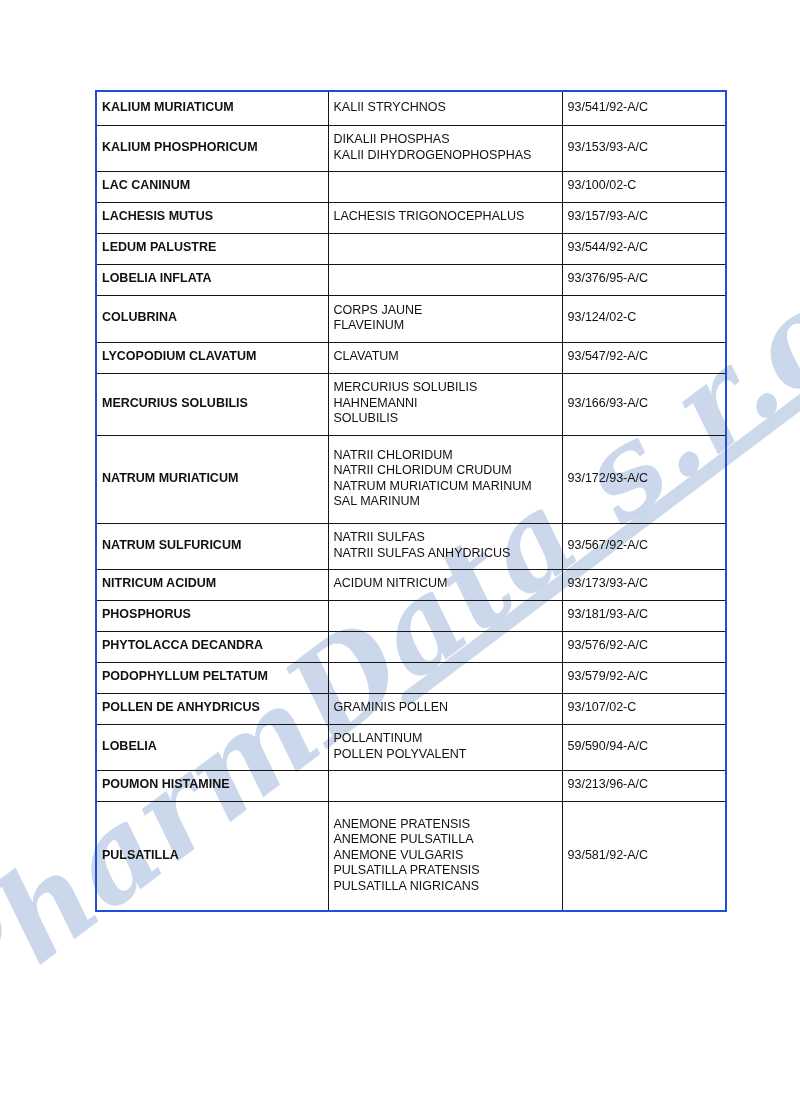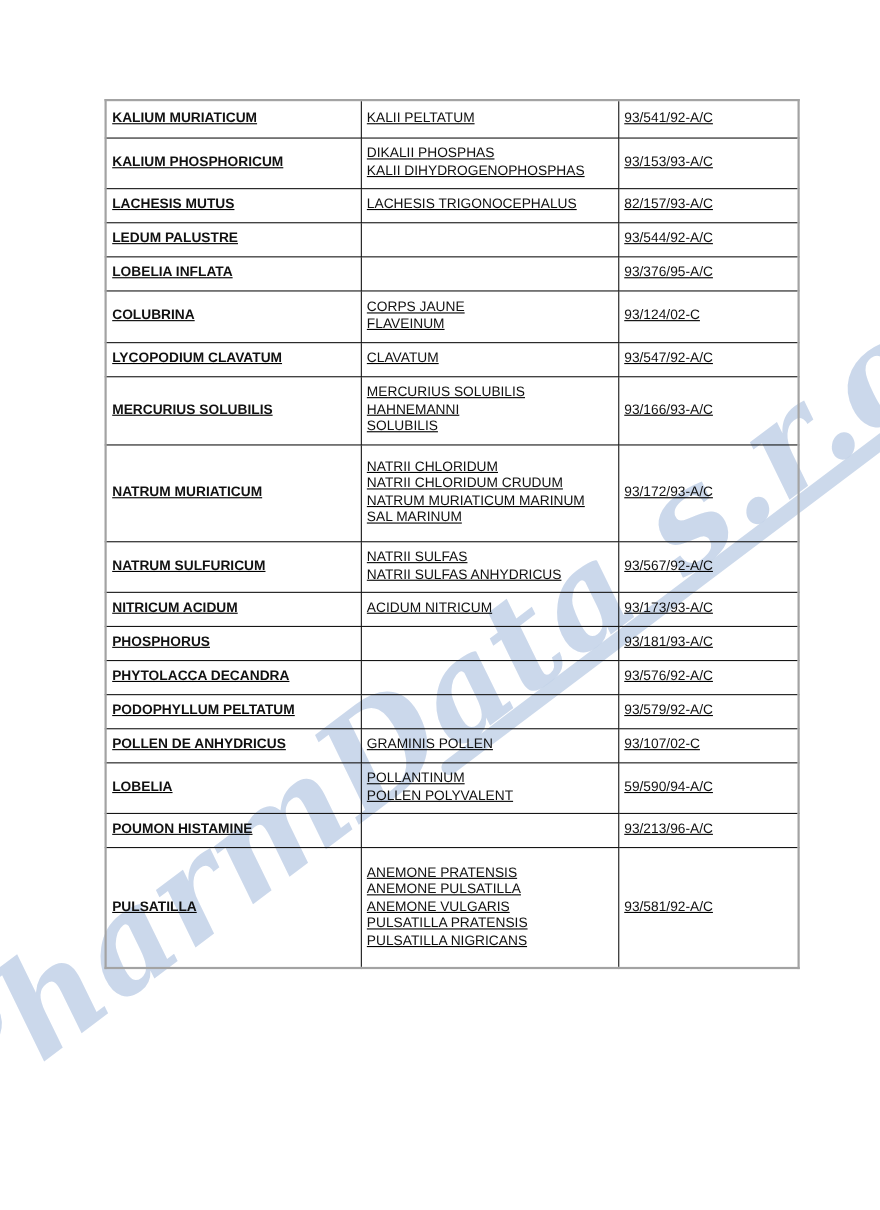--- a/index.html
+++ b/index.html
@@ -43,22 +43,21 @@
   
   table.remedies {
     position: absolute;
     left: 95px;
     top: 90px;
     width: 630px;
     border-collapse: collapse;
     table-layout: fixed;
     z-index: 1;
     background: transparent;
-    border: 2px solid #a3a3a3;
-    text-decoration: underline;
+    border: 2px solid #1d4ed8;
   }
   table.remedies td {
     border: 1px solid #161616;
     vertical-align: middle;
     padding: 2px 5px 3px 5px;
     font-size: 12.5px;
     line-height: 15.5px;
     color: #111111;
     overflow: hidden;
   }
@@ -78,33 +77,38 @@
 
   <table class="remedies">
     <colgroup>
       <col style="width:232px">
       <col style="width:234px">
       <col style="width:164px">
     </colgroup>
     <tbody>
       <tr style="height:34px">
         <td class="name">KALIUM MURIATICUM</td>
-        <td class="syn">KALII PELTATUM</td>
+        <td class="syn">KALII STRYCHNOS</td>
         <td class="reg">93/541/92-A/C</td>
       </tr>
       <tr style="height:46px">
         <td class="name">KALIUM PHOSPHORICUM</td>
         <td class="syn">DIKALII PHOSPHAS
 KALII DIHYDROGENOPHOSPHAS</td>
         <td class="reg">93/153/93-A/C</td>
       </tr>
       <tr style="height:31px">
+        <td class="name">LAC CANINUM</td>
+        <td class="syn"></td>
+        <td class="reg">93/100/02-C</td>
+      </tr>
+      <tr style="height:31px">
         <td class="name">LACHESIS MUTUS</td>
         <td class="syn">LACHESIS TRIGONOCEPHALUS</td>
-        <td class="reg">82/157/93-A/C</td>
+        <td class="reg">93/157/93-A/C</td>
       </tr>
       <tr style="height:31px">
         <td class="name">LEDUM PALUSTRE</td>
         <td class="syn"></td>
         <td class="reg">93/544/92-A/C</td>
       </tr>
       <tr style="height:31px">
         <td class="name">LOBELIA INFLATA</td>
         <td class="syn"></td>
         <td class="reg">93/376/95-A/C</td>

